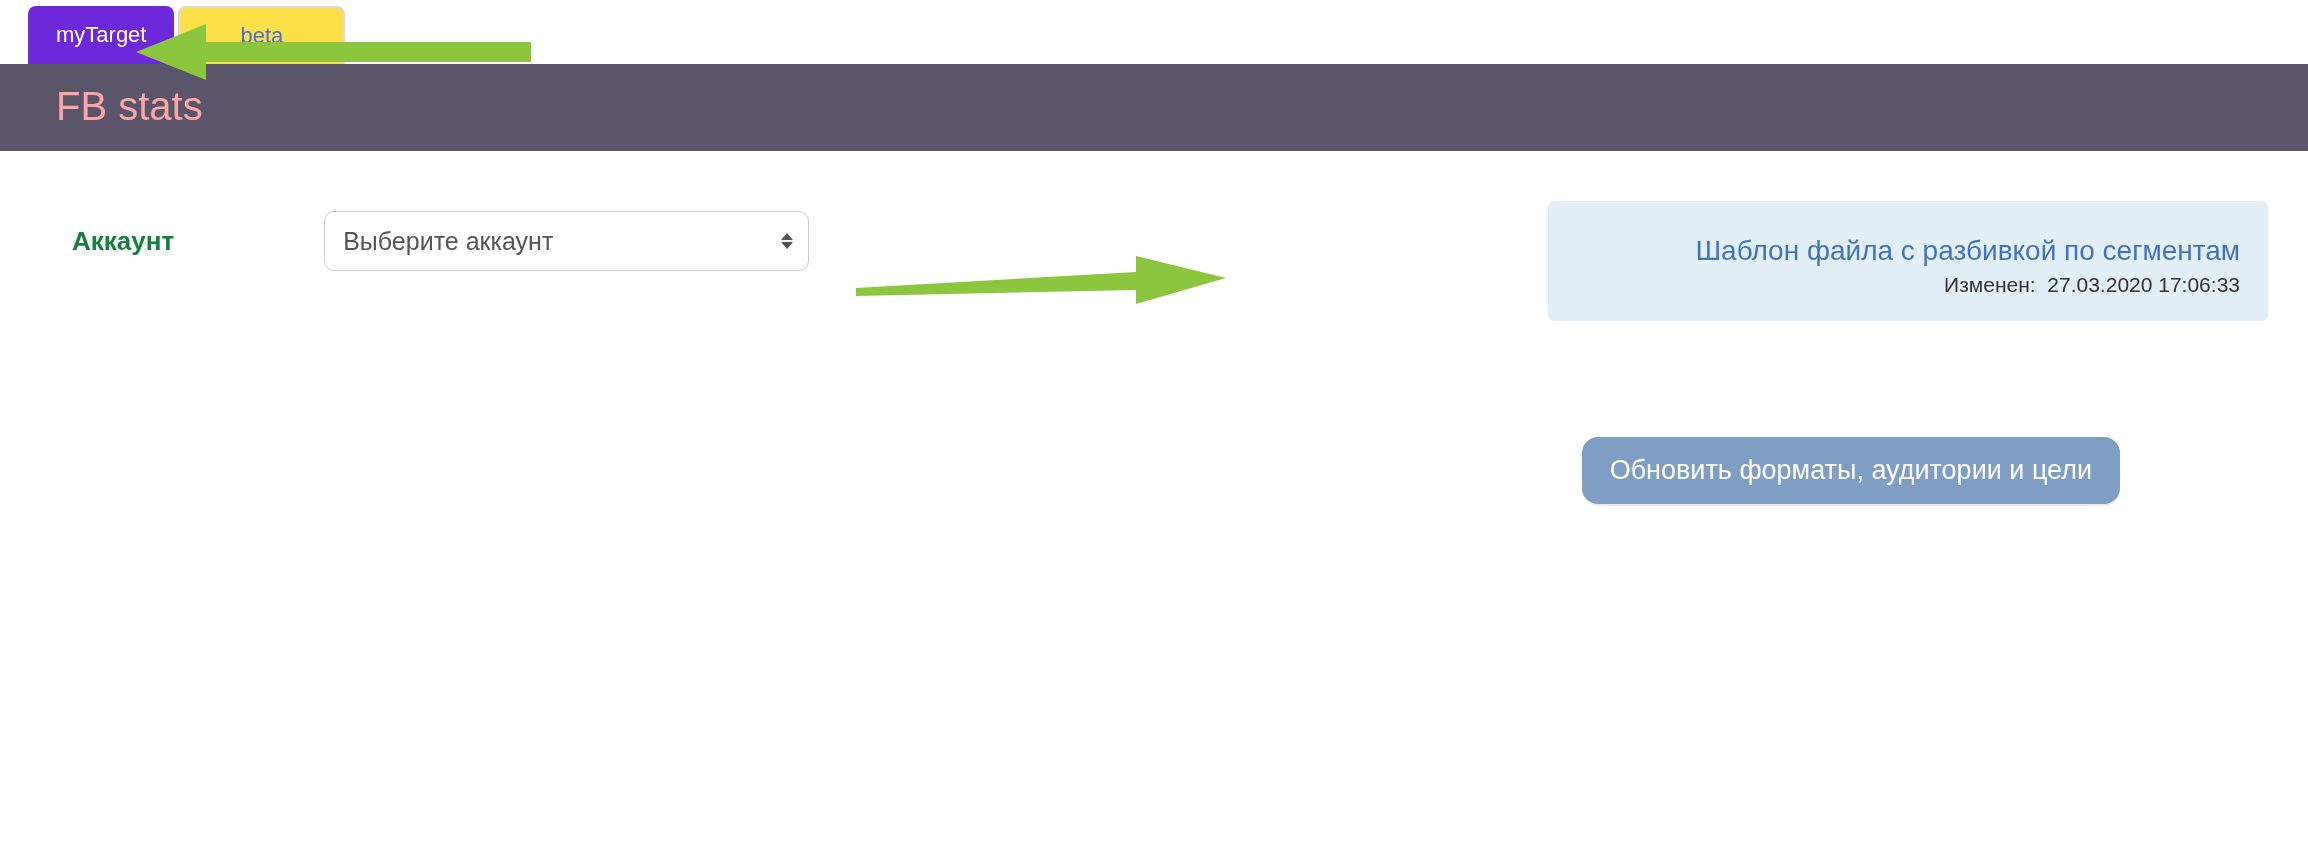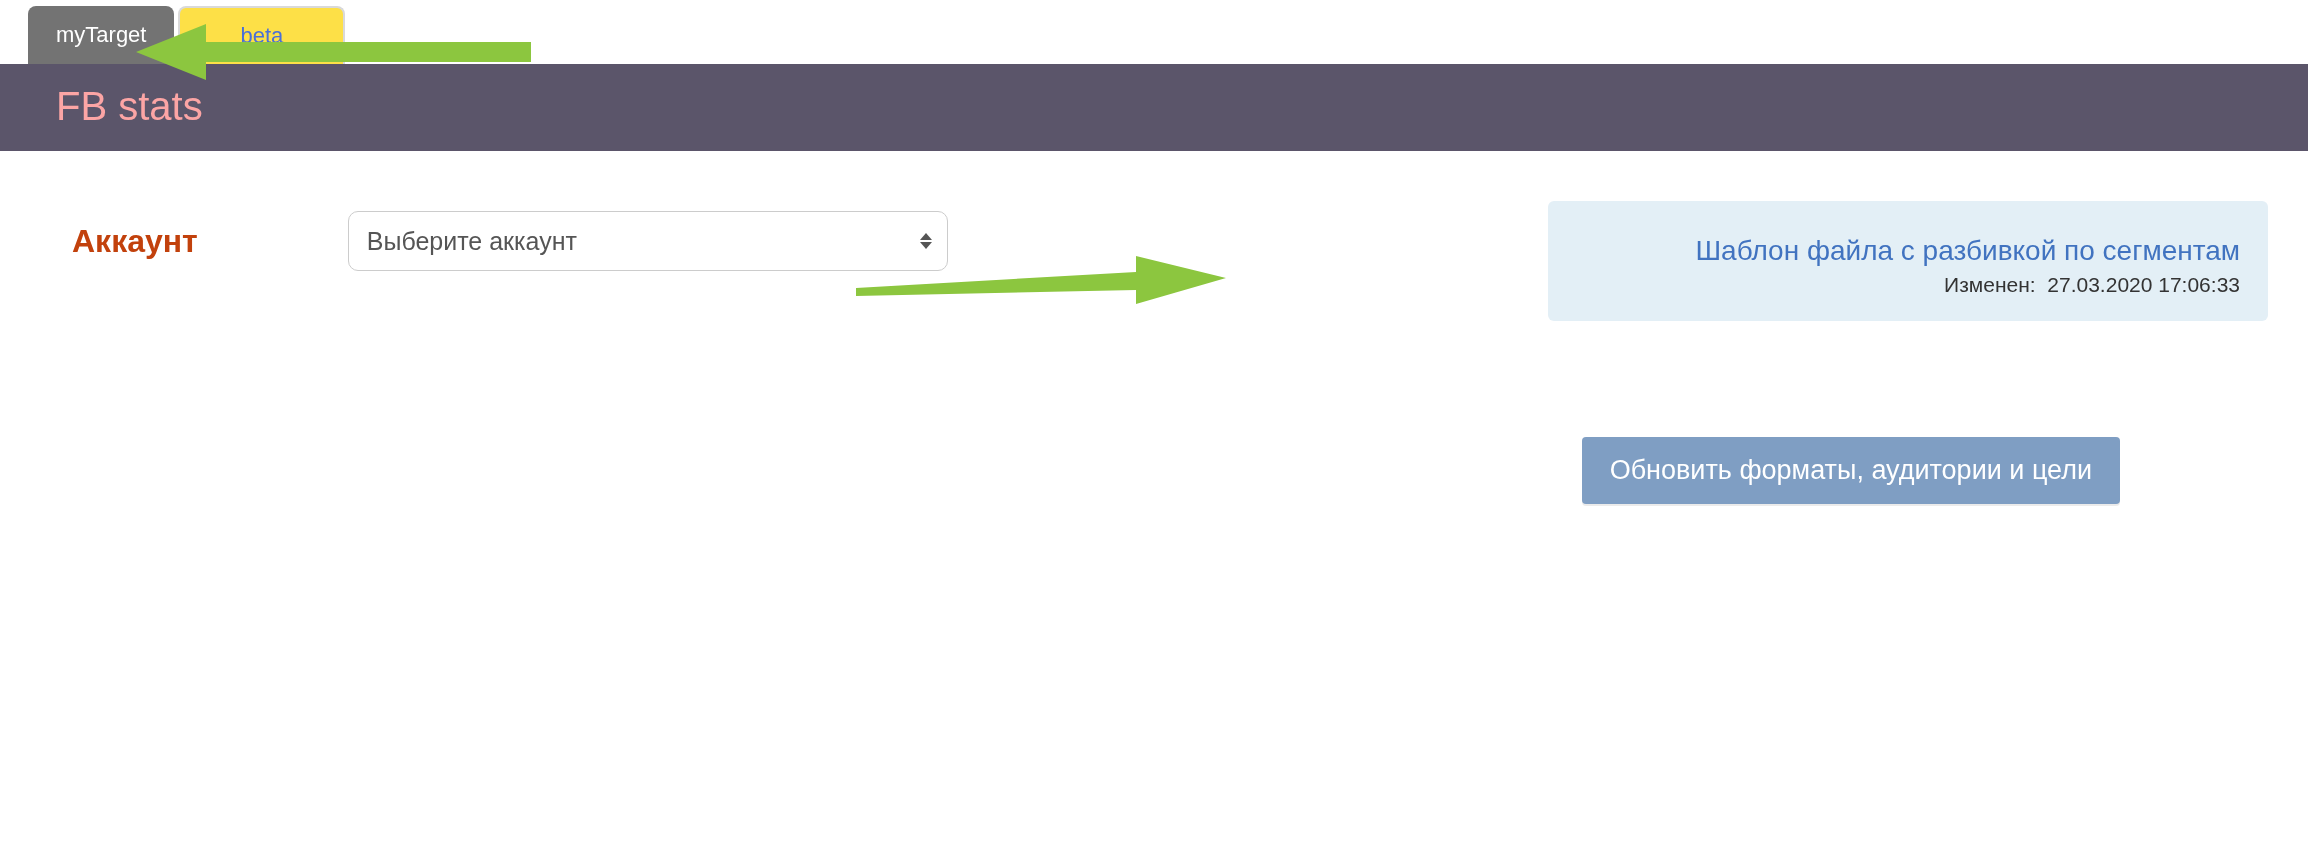--- a/index.html
+++ b/index.html
@@ -20,21 +20,21 @@
       height: 58px;
       display: flex;
       align-items: center;
       justify-content: center;
       border-radius: 8px 8px 0 0;
       padding: 0 28px;
       font-size: 22px;
       cursor: pointer;
     }
     .tab.active {
-      background: #737373;
+      background: #6d28d9;
       color: #fff;
     }
     .tab.inactive {
       background: #fde047;
       border: 2px solid #d9d9d9;
       border-bottom: none;
       margin-left: 4px;
       color: #4a6fd8;
       padding: 0 60px;
     }
@@ -48,27 +48,27 @@
     .content {
       padding: 60px 40px 60px 72px;
       position: relative;
     }
     .form-row {
       display: flex;
       align-items: center;
       gap: 150px;
     }
     .label {
-      font-size: 32px;
+      font-size: 26px;
       font-weight: 700;
-      color: #c2410c;
+      color: #15803d;
     }
     .select-wrap {
       position: relative;
-      width: 600px;
+      width: 485px;
     }
     .select-box {
       width: 100%;
       height: 60px;
       border: 1.5px solid #ccc;
       border-radius: 10px;
       background: #fff;
       font-size: 25px;
       color: #555;
       padding: 0 52px 0 18px;
@@ -119,21 +119,21 @@
       font-size: 21px;
       color: #333;
     }
     .update-btn {
       position: absolute;
       right: 188px;
       top: 286px;
       background: #7f9ec3;
       color: #fff;
       border: none;
-      border-radius: 4px;
+      border-radius: 16px;
       font-size: 27px;
       padding: 18px 28px;
       cursor: pointer;
       box-shadow: 0 2px 0 rgba(0,0,0,0.08);
     }
     
     .arrow-annot {
       position: absolute;
       pointer-events: none;
     }

